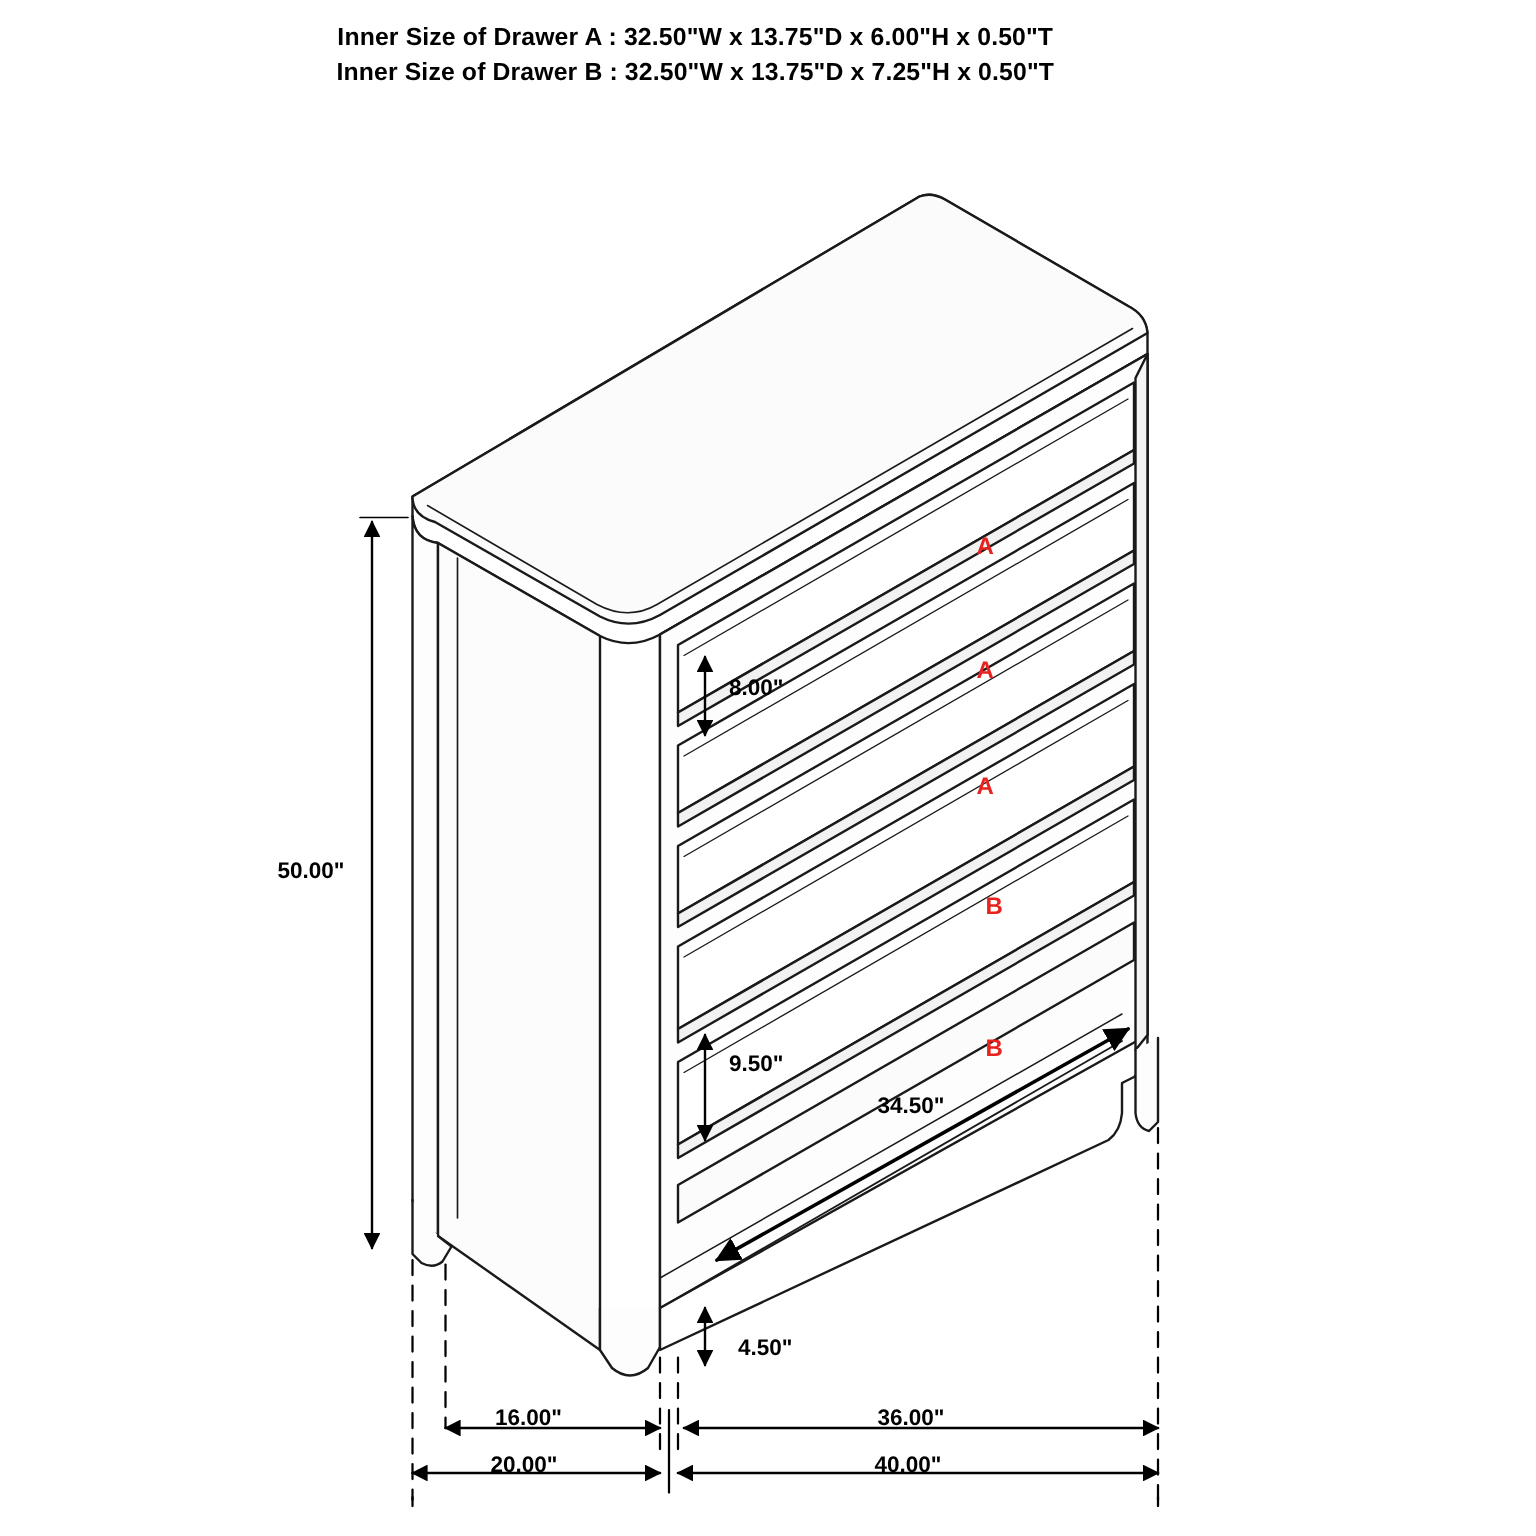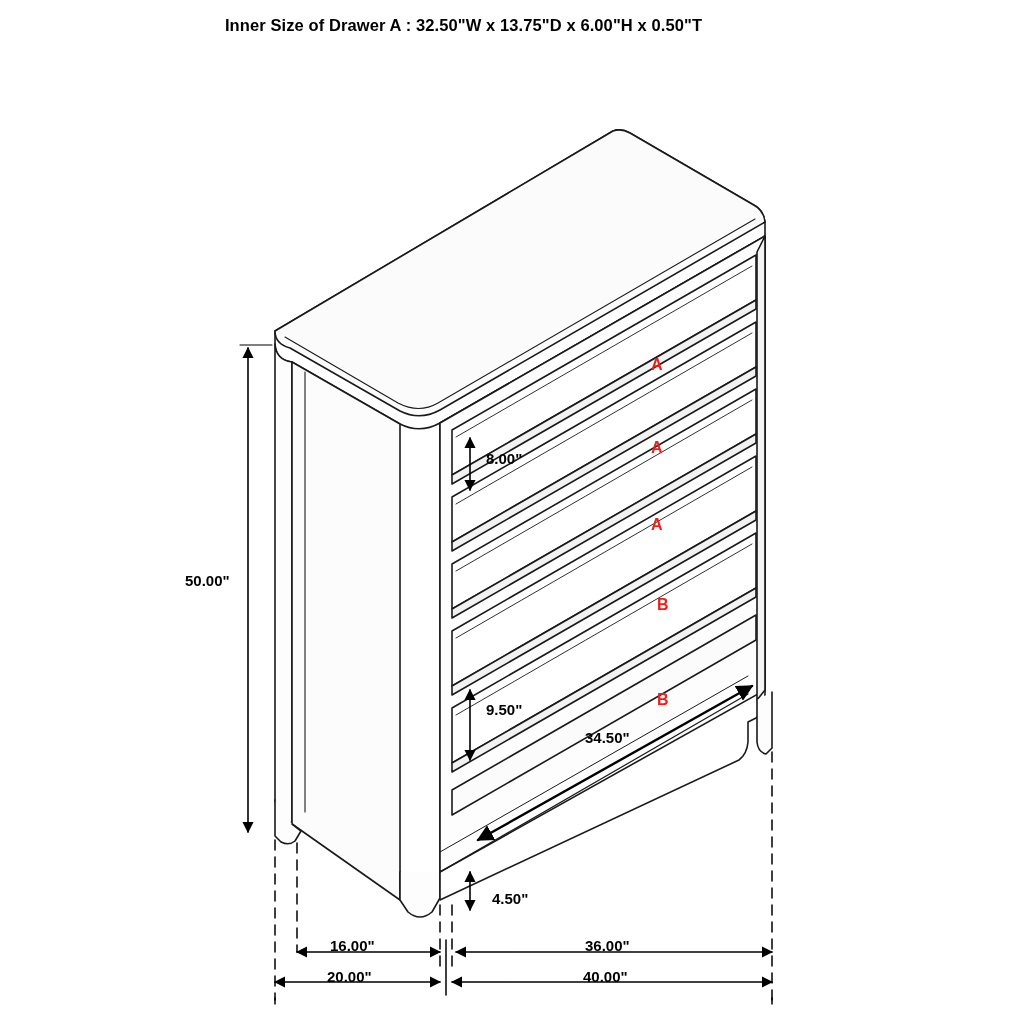--- a/index.html
+++ b/index.html
@@ -48,20 +48,21 @@
     left: 0;
   }
 </style>
 </head>
 <body>
 
 <div id="stage">
 
   <div class="title-block">
     <div>Inner Size of Drawer A : 32.50"W x 13.75"D x 6.00"H x 0.50"T</div>
+    <div>Inner Size of Drawer B : 32.50"W x 13.75"D x 7.25"H x 0.50"T</div>
   </div>
 
   <svg id="drawing" width="1024" height="1024" viewBox="0 0 1024 1024">
     <g fill="none" stroke="#1a1a1a" stroke-width="1.6" stroke-linejoin="round" stroke-linecap="round">
 
       <path d="M 613 131 L 275 331 L 275 344 Q 276 360 292 362 L 400 424 Q 420 434 440 423 L 765 236 L 765 222 Q 764 210 752 204 L 630 133 Q 621 128 613 131 Z" fill="#ffffff"></path>
       <path d="M 613 131 L 275 331 Q 275 344 290 348 L 400 411 Q 420 421 440 410 L 765 222 Q 764 210 752 204 L 630 133 Q 621 128 613 131 Z" fill="#fbfbfb"></path>
       <path d="M 285 337 L 398 403 Q 419 414 438 403 L 755 219" stroke-width="1.1"></path>
 
       <path d="M 275 344 L 275 800 Q 276 812 284 818 L 292 824 L 292 362 Q 276 360 275 344 Z" fill="#fdfdfd"></path>

